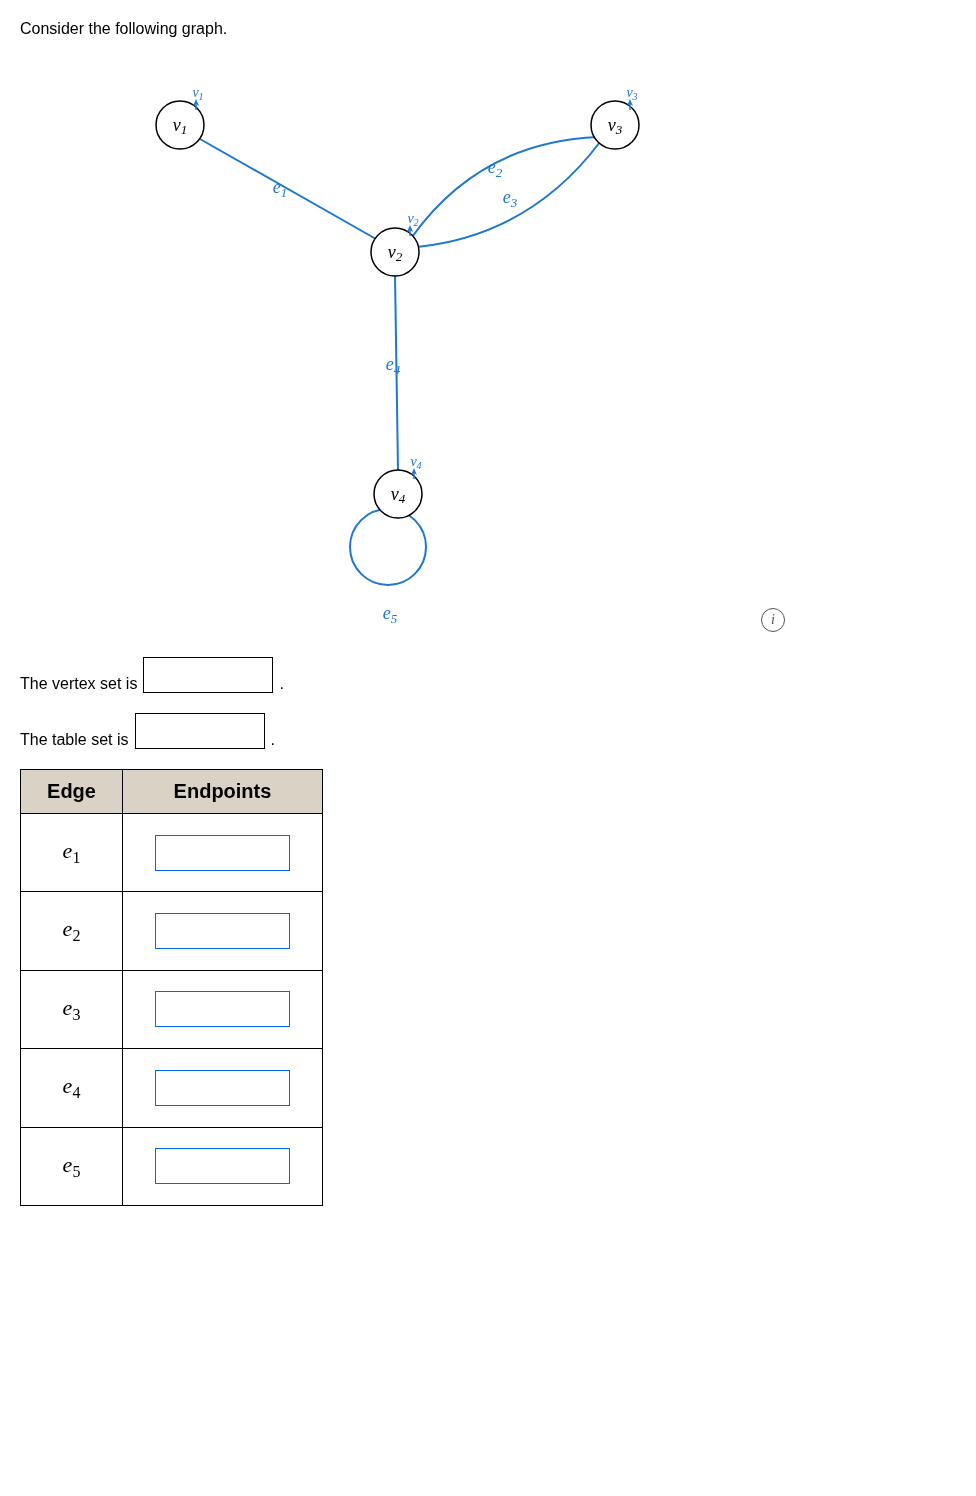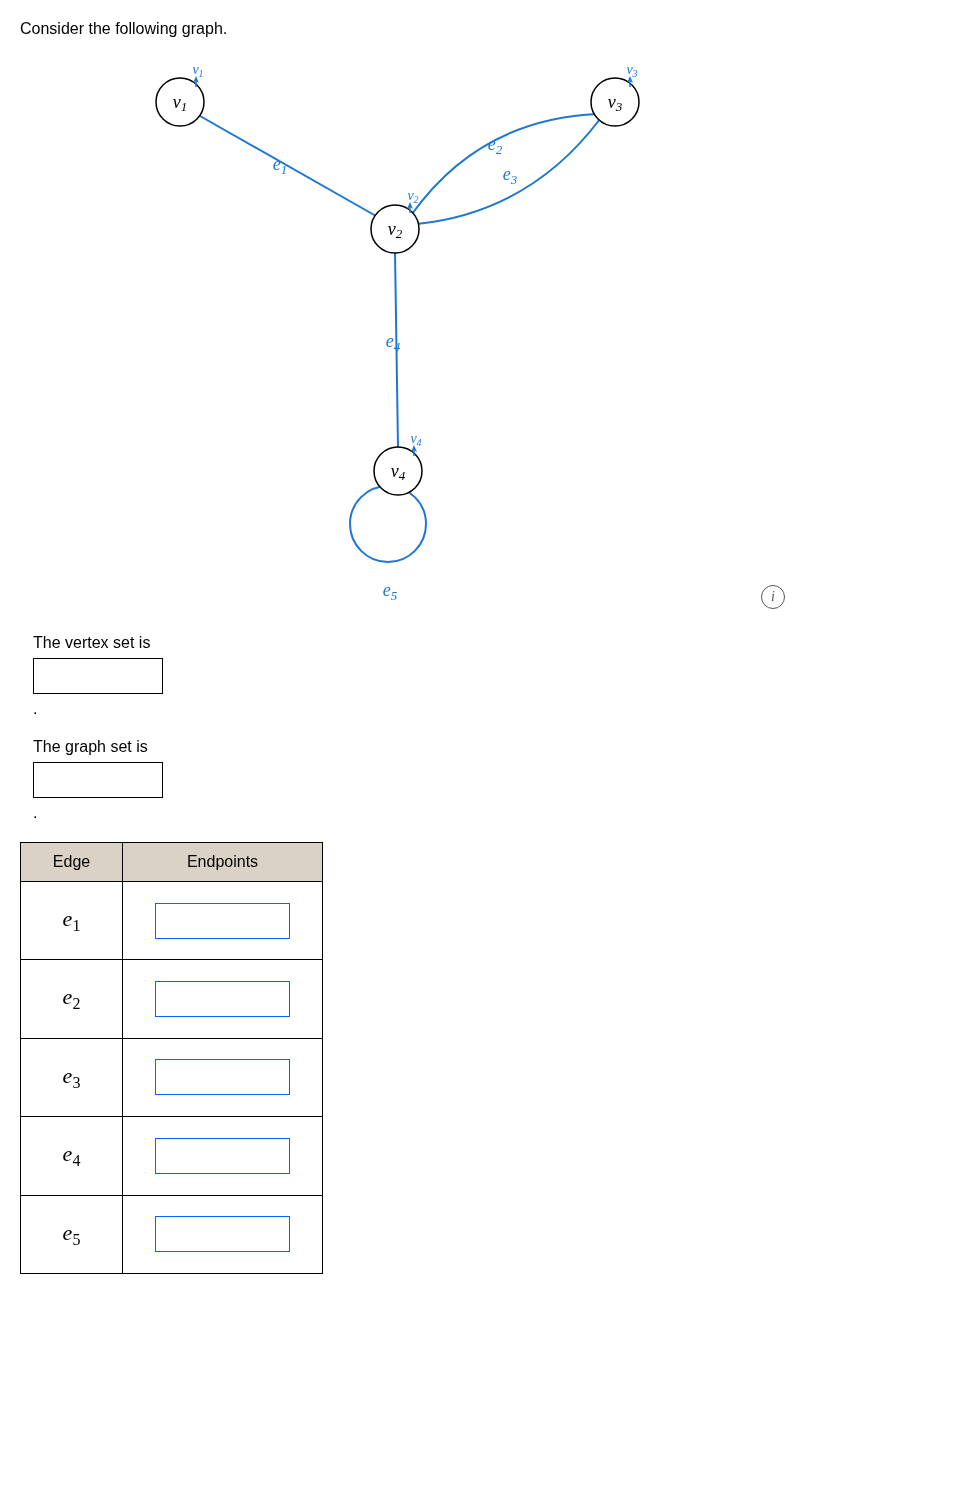--- a/index.html
+++ b/index.html
@@ -6,21 +6,21 @@
       font-family: Verdana, Geneva, sans-serif;
       font-size: 16px;
       margin: 0;
       padding: 20px;
       color: #000;
     }
     .container {
       max-width: 936px;
     }
     .prompt {
-      margin-bottom: 6px;
+      margin-bottom: 29px;
     }
     .graph-area {
       position: relative;
       width: 640px;
       height: 570px;
       margin-left: 100px;
     }
     .graph-area svg {
       position: absolute;
       top: 0;
@@ -79,26 +79,25 @@
       align-items: center;
       justify-content: center;
       font-family: Georgia, serif;
       font-style: italic;
       font-size: 14px;
       color: #555;
       cursor: pointer;
       background: #fff;
     }
     .answer-line {
-      margin: 20px 13px;
+      margin: 20px 0;
       display: flex;
-      align-items: flex-start;
+      align-items: flex-end;
       flex-wrap: wrap;
       gap: 6px;
-      flex-direction: column;
     }
     .text-input {
       width: 130px;
       height: 36px;
       border: 1px solid #000;
       font-size: 16px;
       padding: 2px 6px;
       box-sizing: border-box;
       background: #fff;
     }
@@ -109,23 +108,23 @@
       border-collapse: collapse;
     }
     table.ee-table th,
     table.ee-table td {
       border: 1.5px solid #000;
       text-align: center;
       vertical-align: middle;
     }
     table.ee-table th {
       background: #d9d2c5;
-      font-weight: normal;
+      font-weight: bold;
       padding: 10px 18px;
-      font-size: 16px;
+      font-size: 20px;
     }
     table.ee-table td.edge-cell {
       width: 85px;
       padding: 24px 8px;
       font-family: "Times New Roman", serif;
     }
     table.ee-table td.input-cell {
       width: 175px;
       padding: 14px 12px;
     }
@@ -217,21 +216,21 @@
     <div class="info-btn">i</div>
   </div>
 
   <div class="answer-line">
     <span>The vertex set is</span>
     <input type="text" class="text-input" style="">
     <span>.</span>
   </div>
 
   <div class="answer-line">
-    <span>The graph set is</span>
+    <span>The table set is</span>
     <input type="text" class="text-input" style="">
     <span>.</span>
   </div>
 
 
   <table class="ee-table">
     <thead>
       <tr>
         <th>Edge</th>
         <th>Endpoints</th>

